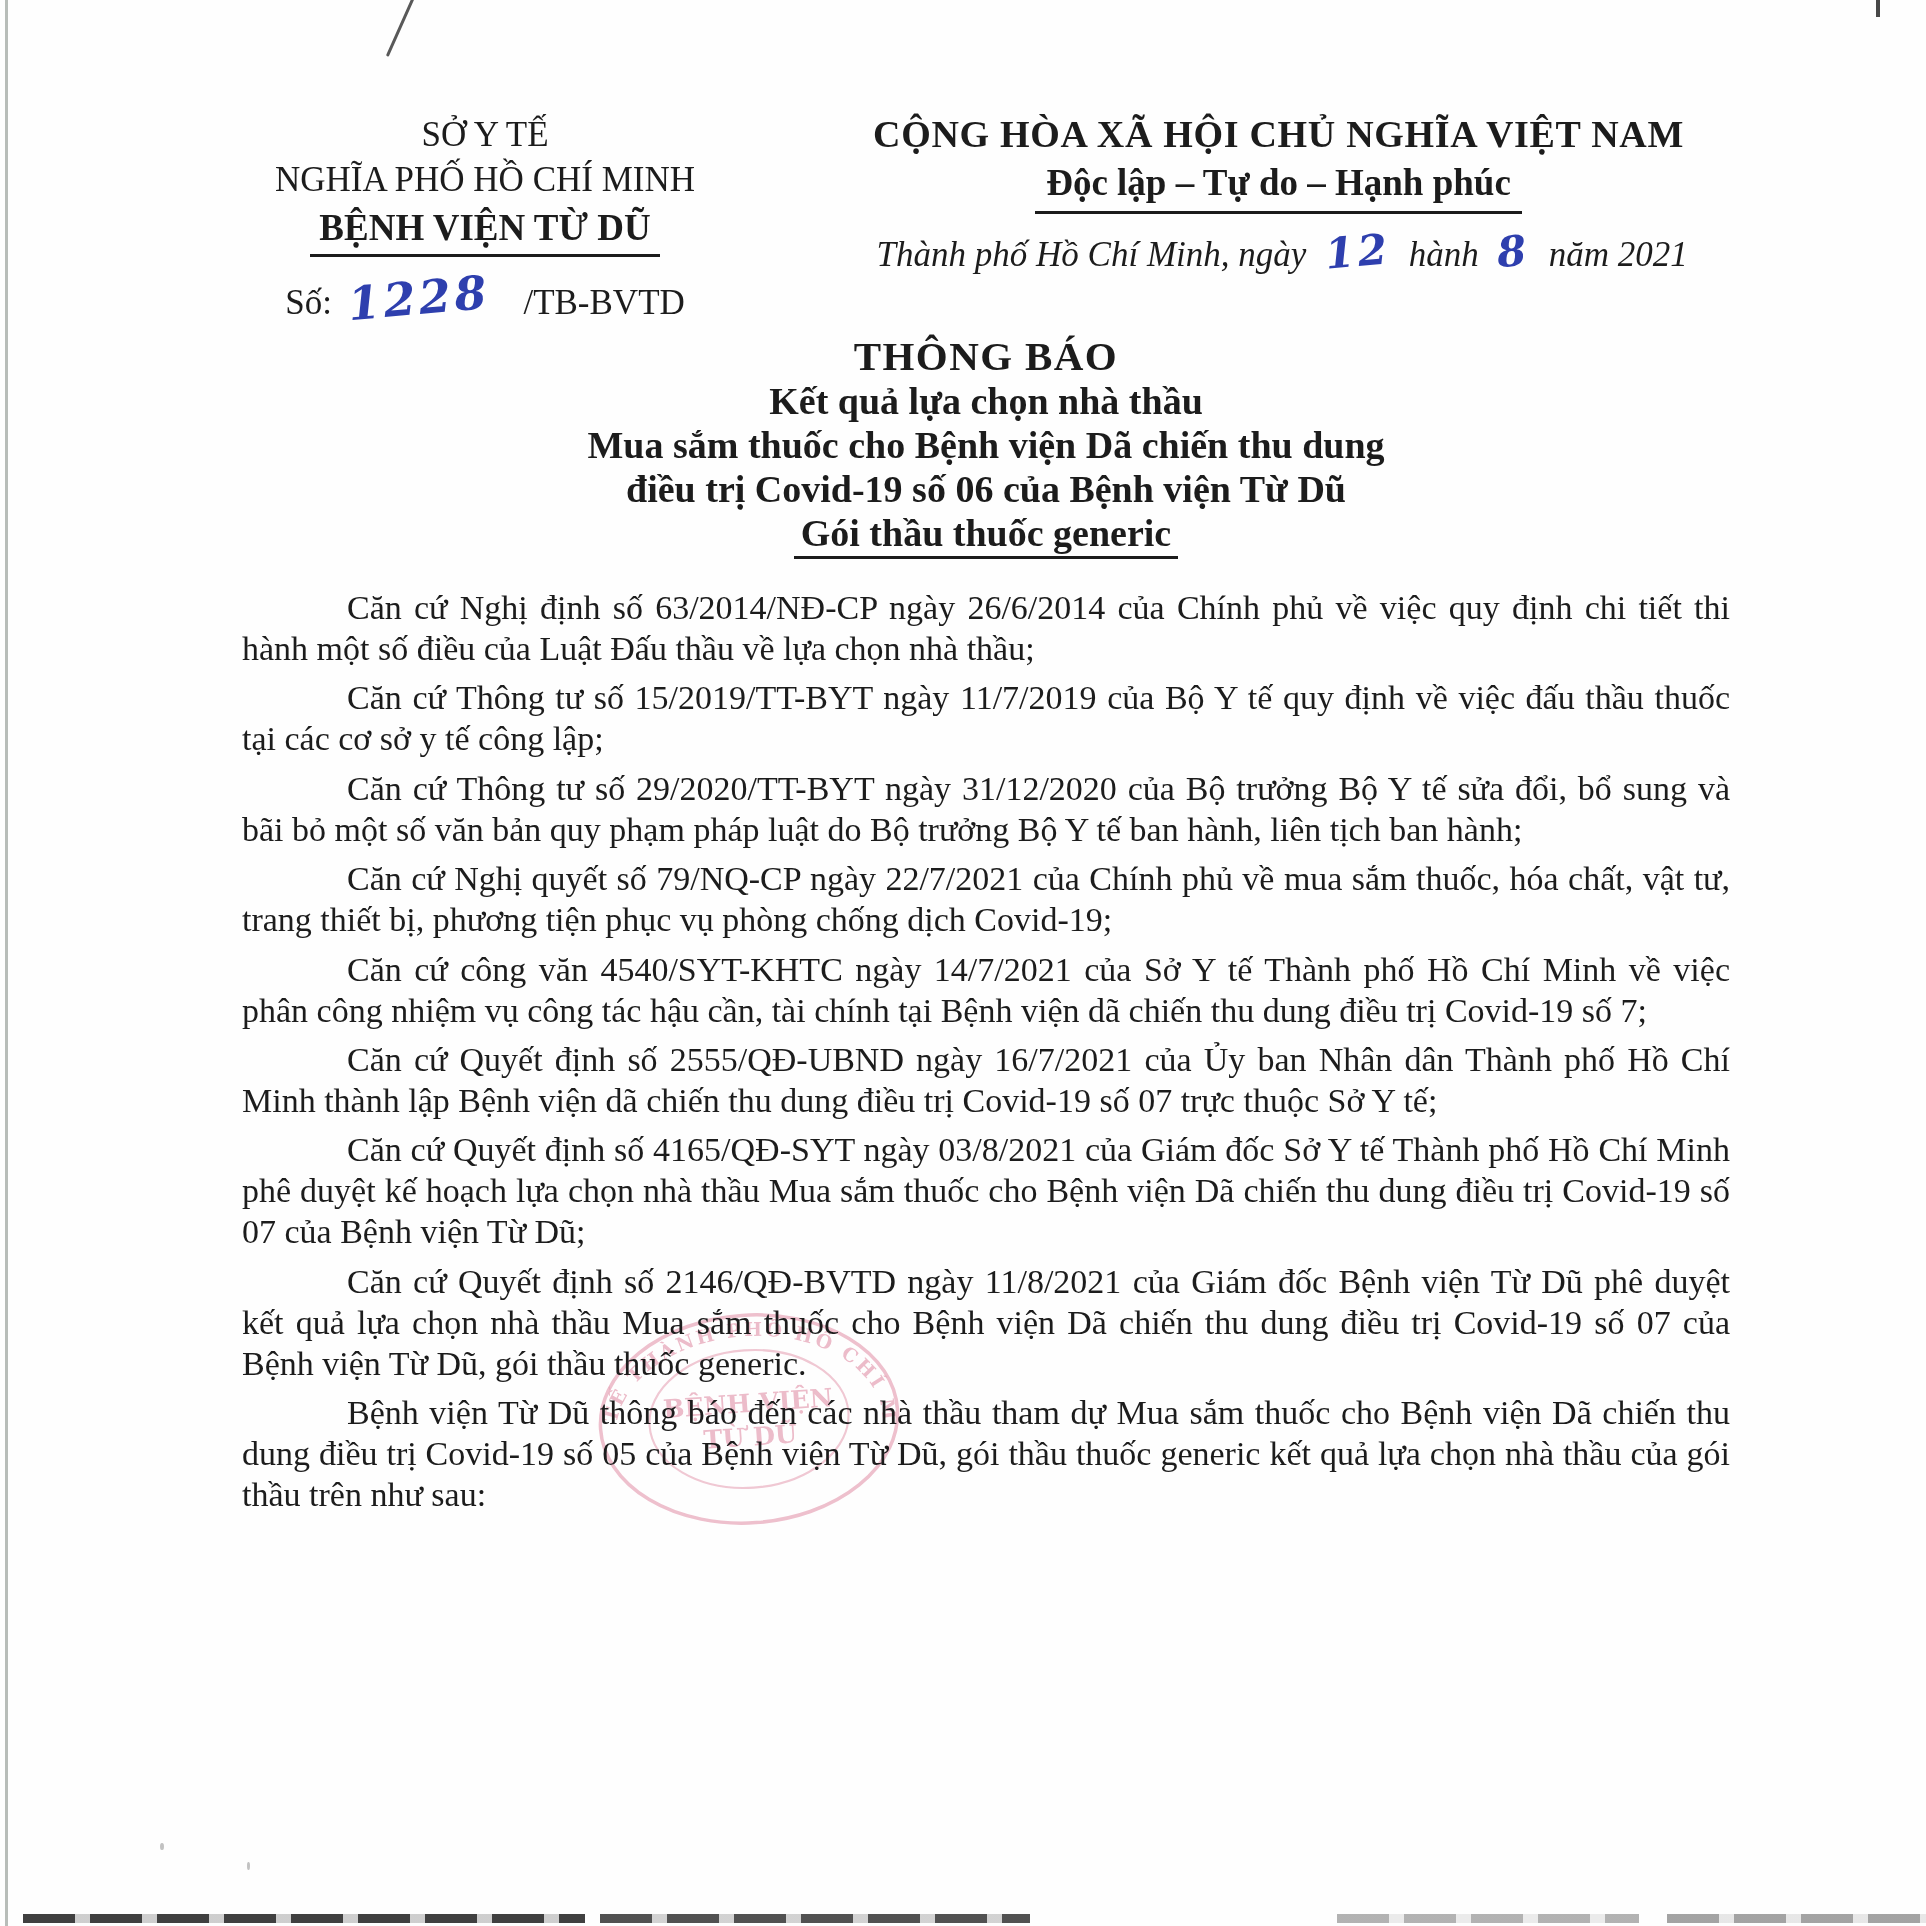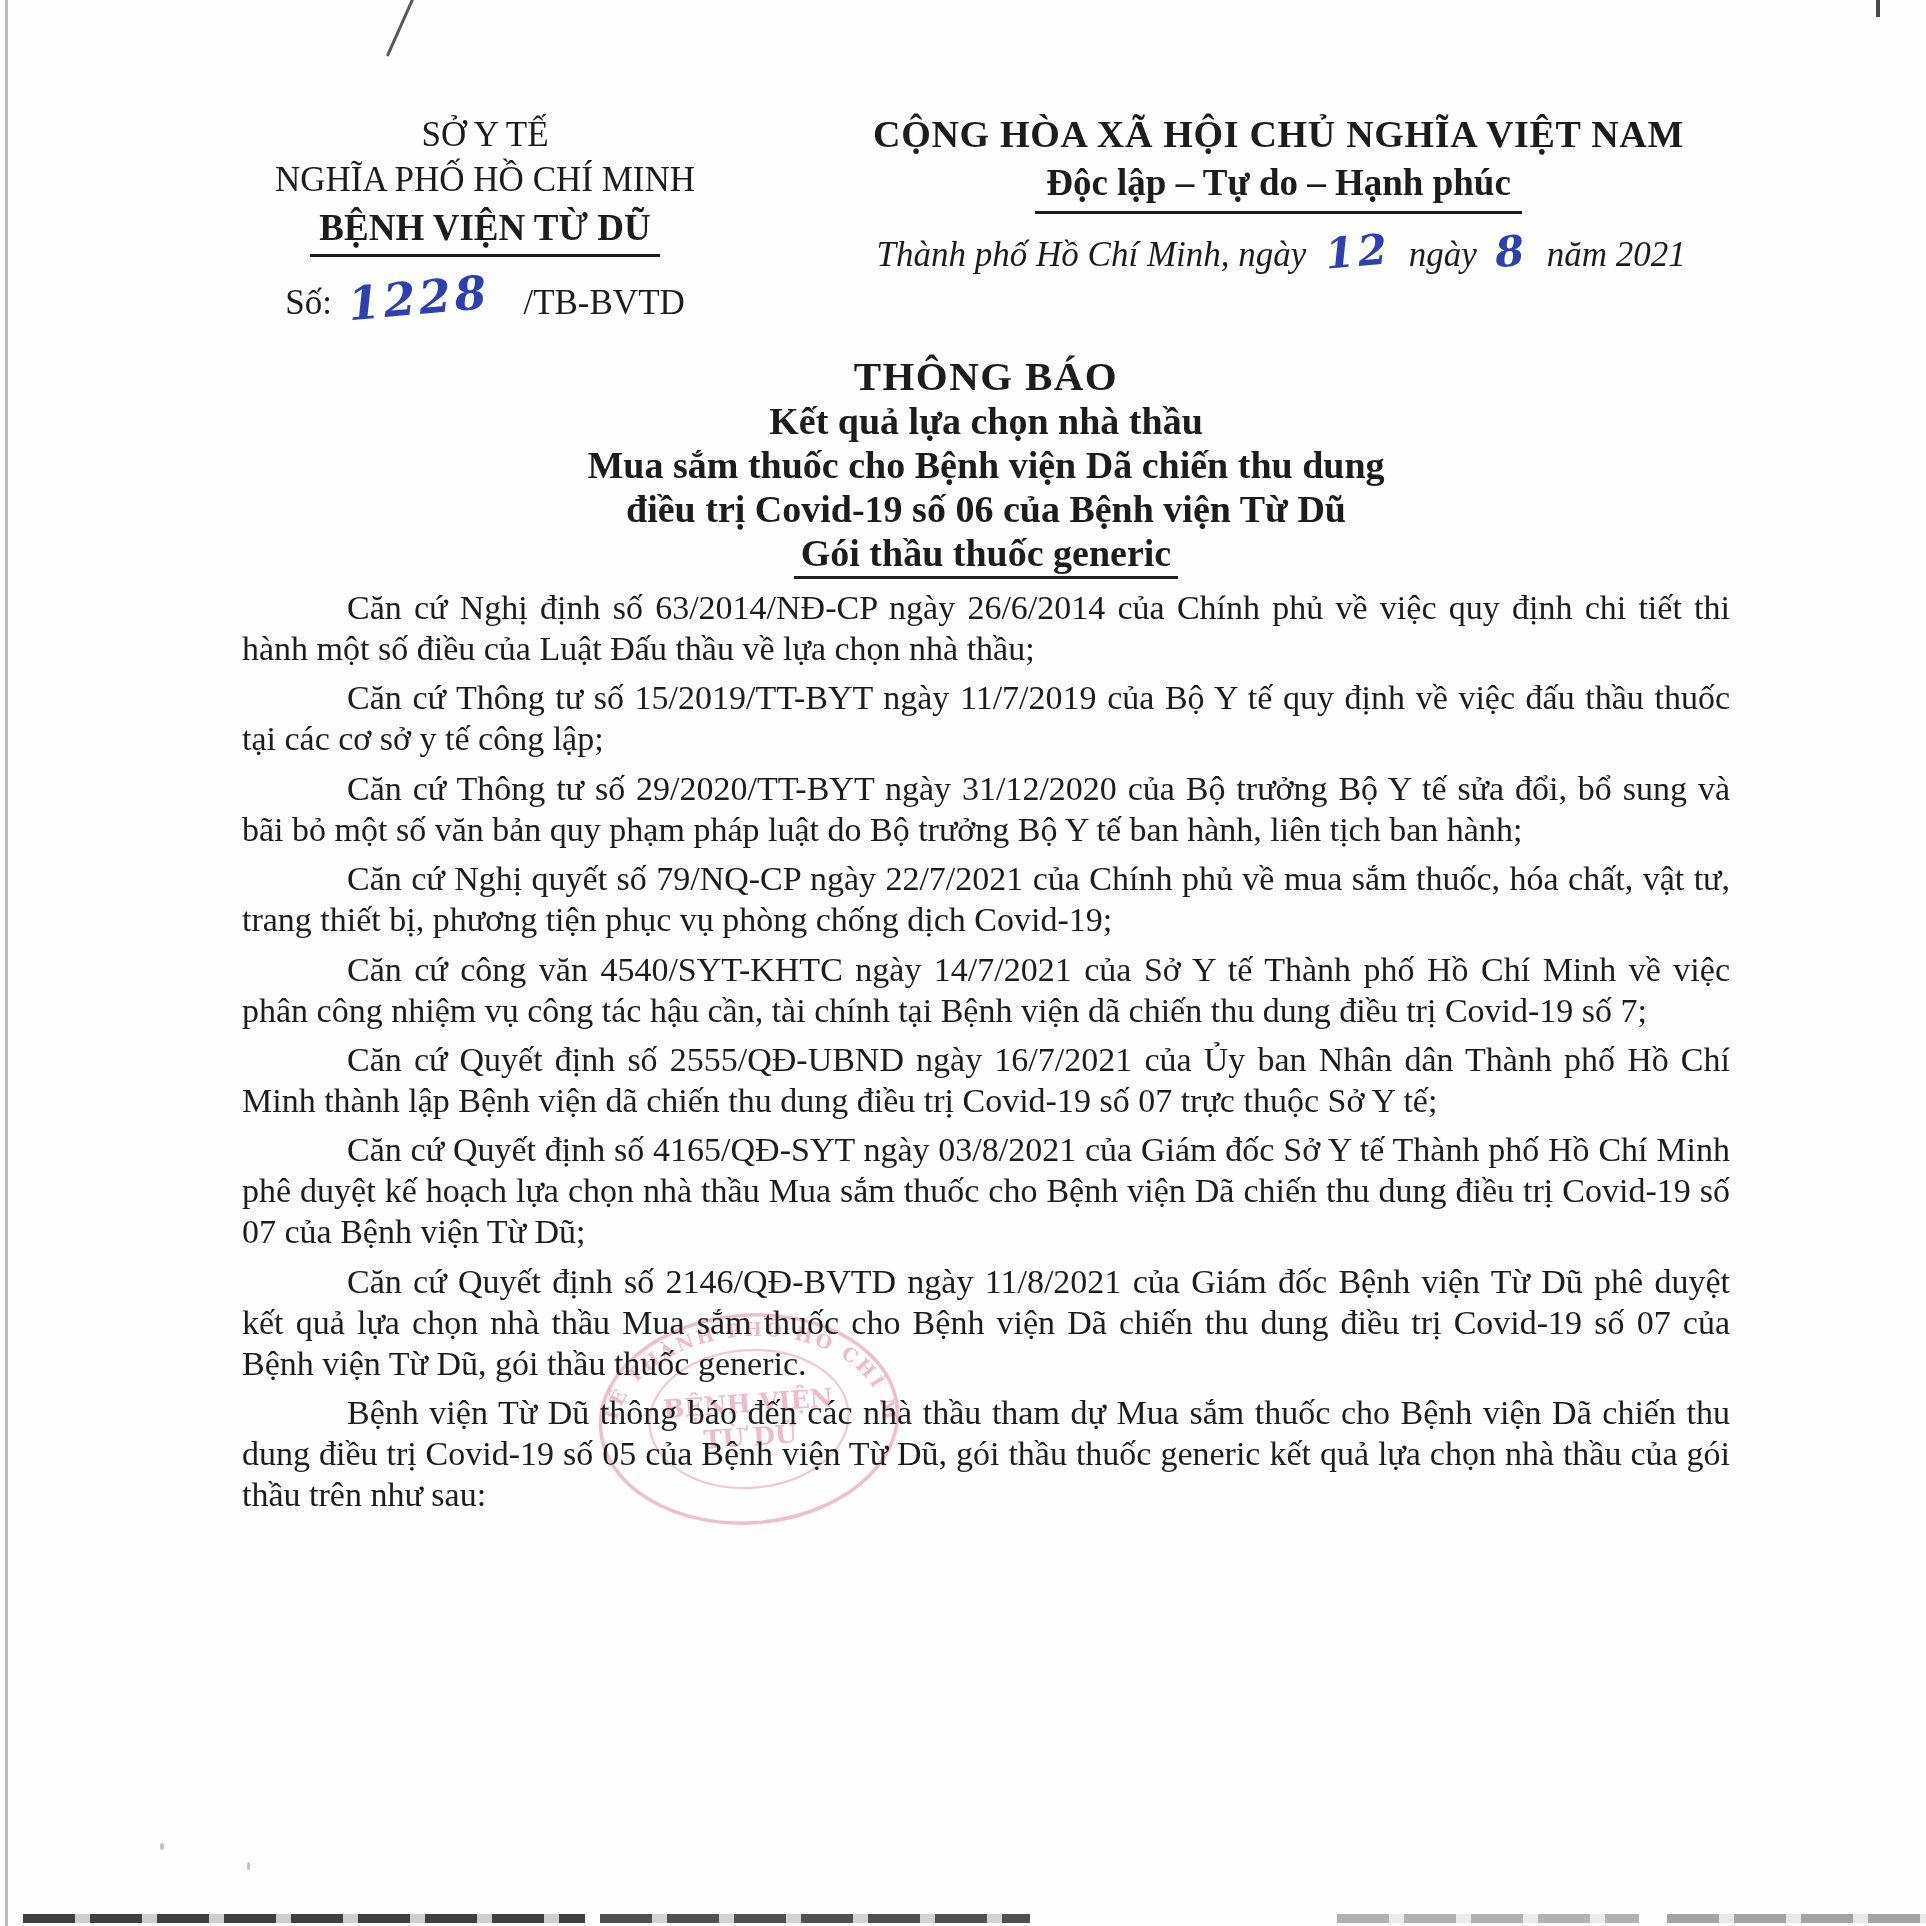--- a/index.html
+++ b/index.html
@@ -34,21 +34,21 @@
   .date-line{margin-top:21px;font-size:35px;font-style:italic;white-space:nowrap;}
   .date-line .w{margin:0 5.6px;text-align:center;}
   .handwrite{
     display:inline-block;color:#2e3fae;font-style:italic;font-weight:bold;
     font-family:"DejaVu Serif",serif;letter-spacing:3.5px;transform:rotate(-5deg);
   }
   .hw-big{font-size:46px;line-height:35px;margin:0 7px;}
   .hw-mid{font-size:42px;line-height:31px;margin:0 4.2px;}
   
   .title-block{position:absolute;top:333px;left:242px;width:1488px;text-align:center;font-weight:bold;z-index:2;}
-  .title-main{font-size:41px;line-height:46px;letter-spacing:1.4px;margin-top:20px;}
+  .title-main{font-size:41px;line-height:46px;letter-spacing:1.4px;}
   .title-sub{font-size:38px;line-height:44px;}
   .title-underlined{display:inline-block;padding:0 7px 1px;border-bottom:3.5px solid #1c1c1c;}
   
   .body-text{position:absolute;top:587px;left:242px;width:1488px;z-index:2;}
   .body-text p{
     margin:0 0 8.4px 0;font-size:34px;line-height:41px;
     text-align:justify;text-indent:105px;
   }
   
   .stamp{position:absolute;left:589px;top:1308px;width:320px;height:222px;z-index:1;opacity:.55;transform:rotate(-4deg);}
@@ -95,21 +95,21 @@
   </div>
 
   <div class="header-right">
     <div class="hr-line1">CỘNG HÒA XÃ HỘI CHỦ NGHĨA VIỆT NAM</div>
     <div>
       <span class="hr-line2">Độc lập – Tự do – Hạnh phúc</span>
     </div>
     <div class="date-line">
       <span class="w">Thành phố Hồ Chí Minh, ngày</span>
       <span class="handwrite hw-mid">12</span>
-      <span class="w">ngày</span>
+      <span class="w">hành</span>
       <span class="handwrite hw-mid">8</span>
       <span class="w">năm 2021</span>
     </div>
   </div>
 
   <div class="title-block">
     <div class="title-main">THÔNG BÁO</div>
     <div class="title-sub">Kết quả lựa chọn nhà thầu</div>
     <div class="title-sub">Mua sắm thuốc cho Bệnh viện Dã chiến thu dung</div>
     <div class="title-sub">điều trị Covid-19 số 06 của Bệnh viện Từ Dũ</div>

